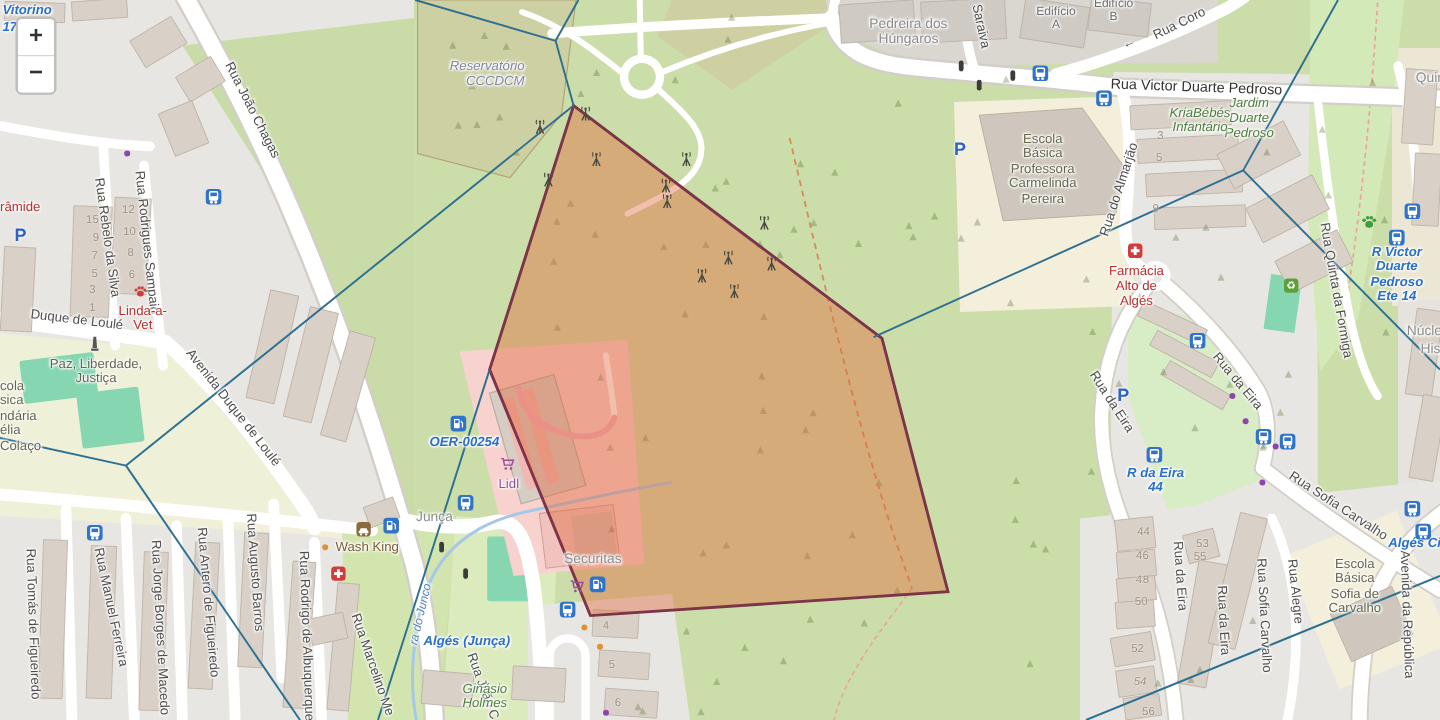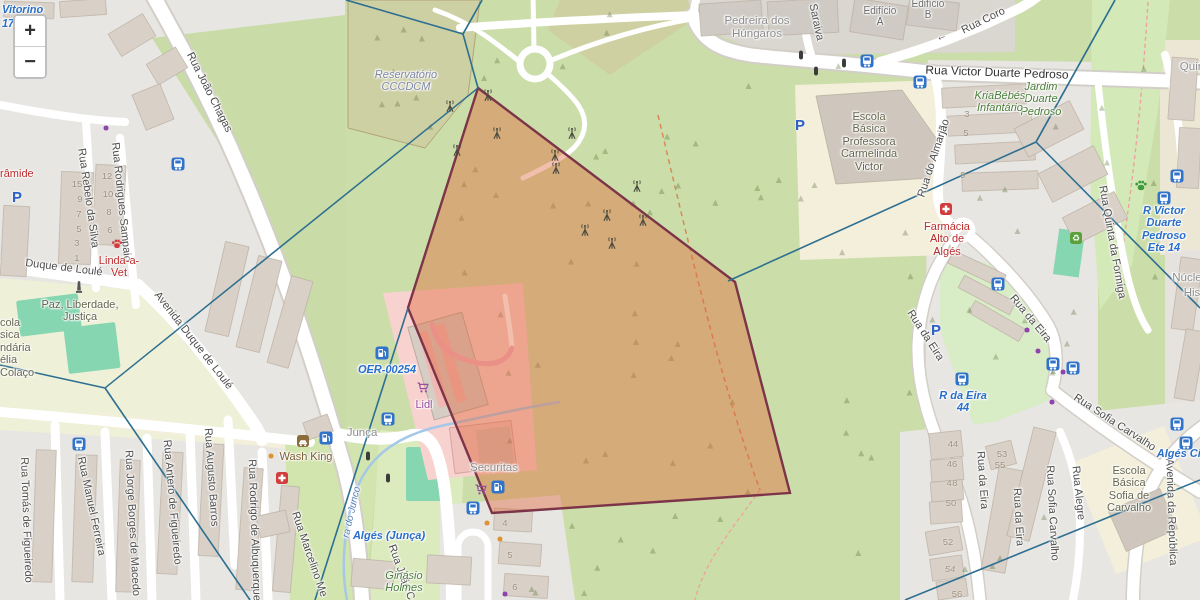--- a/index.html
+++ b/index.html
@@ -383,21 +383,21 @@
       </div>
       <div class="lbl st" style="left: 1053px; top: 513px; transform: translate(-50%, -50%) rotate(87deg);">
         <div>Rua Sofia Carvalho</div>
       </div>
       <div class="lbl st" style="left: 1079px; top: 493px; transform: translate(-50%, -50%) rotate(84deg);">
         <div>Rua Alegre</div>
       </div>
       <div class="lbl st" style="left: 1172px; top: 512px; transform: translate(-50%, -50%) rotate(88deg);">
         <div>Avenida da República</div>
       </div>
-      <div class="lbl wat" style="left: 406px; top: 80px; transform: translate(-50%, -50%);">
+      <div class="lbl wat" style="left: 406px; top: 62px; transform: translate(-50%, -50%); text-align: right;">
         <div>Reservatório</div>
         <div>CCCDCM</div>
       </div>
       <div class="lbl pl" style="left: 757px; top: 27px; transform: translate(-50%, -50%);">
         <div>Pedreira dos</div>
         <div>Húngaros</div>
       </div>
       <div class="lbl pls" style="left: 880px; top: 16px; transform: translate(-50%, -50%);">
         <div>Edifício</div>
         <div>A</div>
@@ -437,21 +437,21 @@
       <div class="lbl red" style="left: 947px; top: 239px; transform: translate(-50%, -50%);">
         <div>Farmácia</div>
         <div>Alto de</div>
         <div>Algés</div>
       </div>
       <div class="lbl sch" style="left: 869px; top: 141px; transform: translate(-50%, -50%);">
         <div>Escola</div>
         <div>Básica</div>
         <div>Professora</div>
         <div>Carmelinda</div>
-        <div>Victor</div>
+        <div>Pereira</div>
       </div>
       <div class="lbl sch" style="left: 0px; top: 316px; text-align: left; transform-origin: 0px 0px;">
         <div>cola</div>
         <div>sica</div>
         <div>ndária</div>
         <div>élia</div>
         <div>Colaço</div>
       </div>
       <div class="lbl sch" style="left: 1129px; top: 489px; transform: translate(-50%, -50%);">
         <div>Escola</div>

